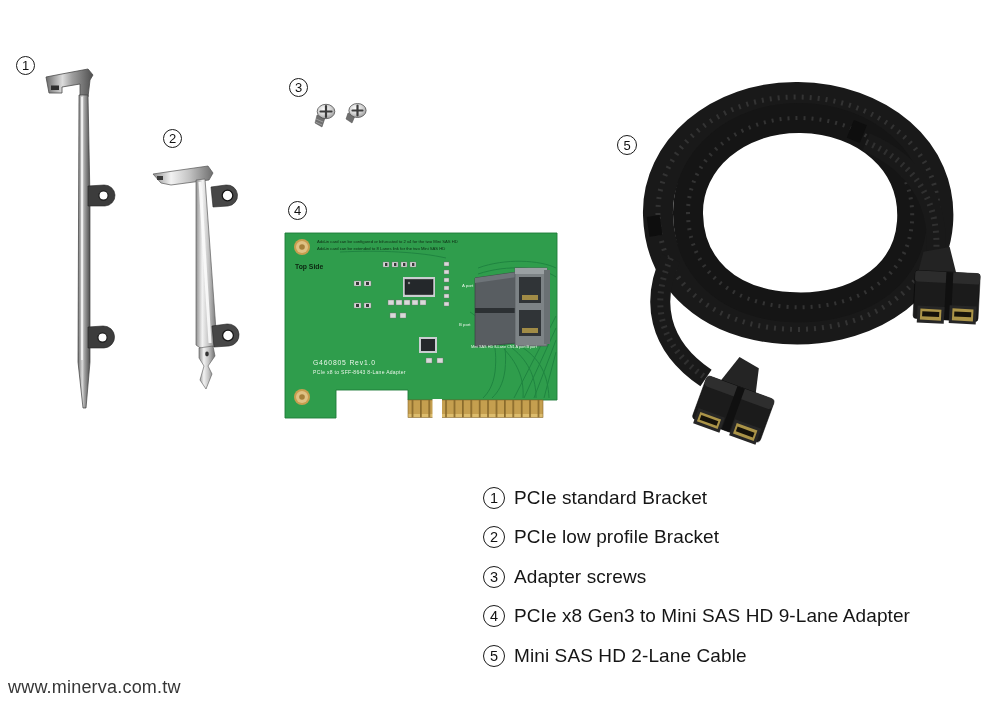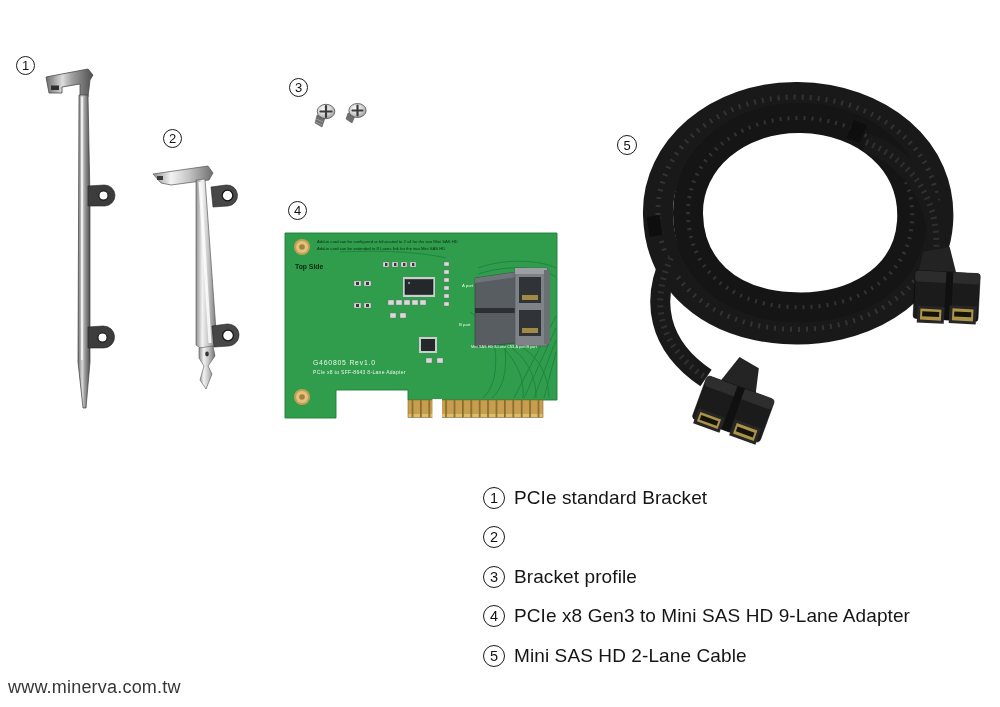--- a/index.html
+++ b/index.html
@@ -242,24 +242,25 @@
   <div class="badge callout" style="left:288px;top:201px;">4</div>
   <div class="badge callout" style="left:617px;top:135px;width:20px;height:20px;">5</div>
 
   <div class="legend">
     <div class="legend-row">
       <span class="badge legend-badge">1</span>
       <span class="legend-label">PCIe standard Bracket</span>
     </div>
     <div class="legend-row">
       <span class="badge legend-badge">2</span>
+      <span class="legend-label">PCIe low profile Bracket</span>
     </div>
     <div class="legend-row">
       <span class="badge legend-badge">3</span>
-      <span class="legend-label">Bracket profile</span>
+      <span class="legend-label">Adapter screws</span>
     </div>
     <div class="legend-row">
       <span class="badge legend-badge">4</span>
       <span class="legend-label">PCIe x8 Gen3 to Mini SAS HD 9-Lane Adapter</span>
     </div>
     <div class="legend-row">
       <span class="badge legend-badge">5</span>
       <span class="legend-label">Mini SAS HD 2-Lane Cable</span>
     </div>
   </div>

